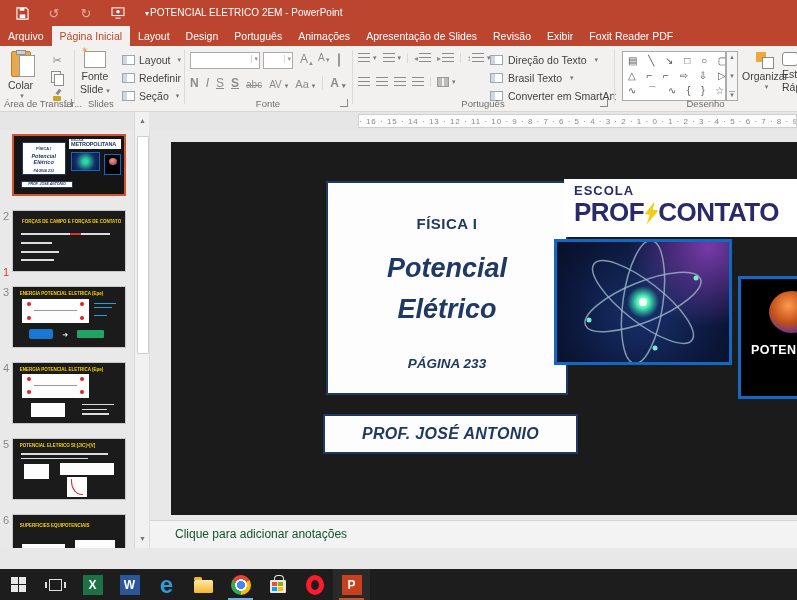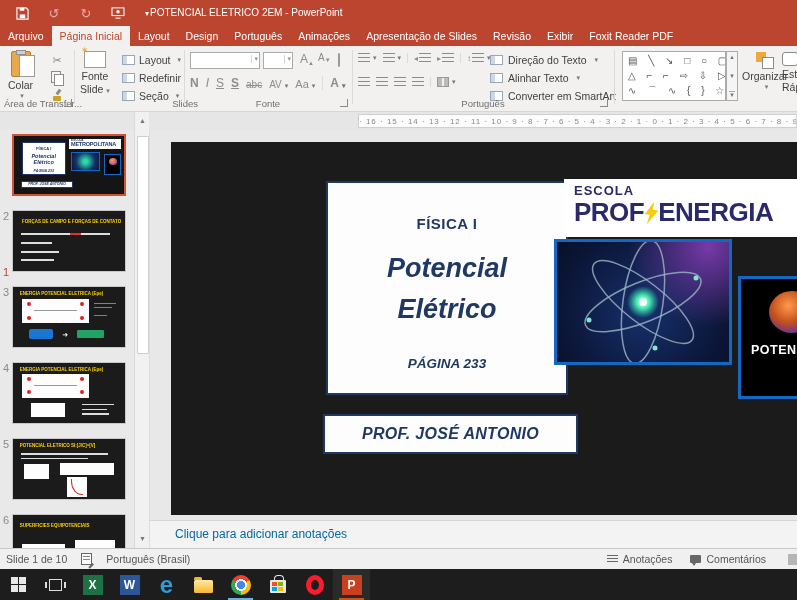--- a/index.html
+++ b/index.html
@@ -123,21 +123,21 @@
   .atomimg { position:absolute; left:383px; top:97px; width:178px; height:126px; border:3px solid #1368C4;
      background: radial-gradient(circle at 88% 4%, rgba(125,60,175,.95), rgba(125,60,175,0) 42%),
                  radial-gradient(circle at 50% 58%, #17316D, #0B1638 72%, #081028); }
   .potimg { position:absolute; left:567px; top:134px; width:150px; height:123px; border:3px solid #1368C4; background:#000; }
   .pot-sphere { position:absolute; left:28px; top:12px; width:46px; height:42px; border-radius:50%;
      background:radial-gradient(circle at 42% 35%, #FF9A4D, #C2501A 45%, #5A2FA0 78%, #1B0F3A); }
   .pot-caption { position:absolute; left:10px; top:64px; color:#fff; font-size:12.5px; font-weight:bold; letter-spacing:.5px; white-space:nowrap; }
 
   
   .notes { position:absolute; left:149px; top:520px; width:648px; height:28px; background:#F3F3F3; border-top:1px solid #D6D6D6; border-left:1px solid #DDD; }
-  .notes-text { margin:6px 0 0 25px; font-size:12px; color:#0369a1; }
+  .notes-text { margin:6px 0 0 25px; font-size:12px; color:#14532d; }
   .statusbar { position:absolute; left:0; top:548px; width:797px; height:21px; background:#F0F0F0; border-top:1px solid #C9C9C9; font-size:10.5px; color:#565656; }
   .sb-left { position:absolute; left:6px; top:0; height:20px; display:flex; align-items:center; gap:14px; }
   .sb-right { position:absolute; right:0px; top:0; height:20px; display:flex; align-items:center; gap:18px; }
   .proof-ic { position:relative; width:11px; height:12px; border:1px solid #666; background:#fff; }
   .proof-ic::after { content:""; position:absolute; left:1px; top:2px; width:7px; height:5px; background:repeating-linear-gradient(to bottom,#888 0 1px,transparent 1px 3px); }
   .proof-ic::before { content:""; position:absolute; right:-3px; bottom:-2px; width:6px; height:1.5px; background:#666; transform:rotate(-45deg); }
   .notes-ic { width:11px; height:9px; background:repeating-linear-gradient(to bottom,#666 0 1px,transparent 1px 3px); }
   .comm-ic { position:relative; width:11px; height:8px; background:#666; border-radius:1px; }
   .comm-ic::after { content:""; position:absolute; left:2px; bottom:-3px; border-left:2px solid transparent; border-right:2px solid transparent; border-top:3px solid #666; }
   .sb-item { display:flex; align-items:center; gap:5px; }
@@ -225,21 +225,21 @@
         <span>Layout</span>
     </div>
     <div class="smallrow" style="left:122px; top:24px;">
       <span class="mini-rect"></span>
         <span>Redefinir</span>
     </div>
     <div class="smallrow drop" style="left:122px; top:42px;">
       <span class="mini-rect"></span>
         <span>Seção</span>
     </div>
-    <span class="gl" style="left:88px; width:110px; text-align:right;">Slides</span>
+    <span class="gl" style="left:88px; width:110px; text-align:left;">Slides</span>
     <div class="rsep" style="left:184px;"></div>
 
     <div class="combo" style="left:190px; top:6px; width:70px;"></div>
     <div class="combo" style="left:263px; top:6px; width:30px;"></div>
     <span class="fbtn" style="position:absolute; left:300px; top:6px;">
         <span>A</span>
         <sup>▲</sup>
       </span>
     <span class="fbtn" style="position:absolute; left:318px; top:6px; font-size:10px;">
         <span>A</span>
@@ -296,21 +296,21 @@
       <span class="pbtn drop" style="border-left:1px solid #DCDADA; padding-left:6px;">
           <span class="cols-ic"></span>
         </span>
     </div>
     <div class="ptxt-row drop" style="left:490px; top:6px;">
       <span class="mini-rect"></span>
         <span>Direção do Texto</span>
     </div>
     <div class="ptxt-row drop" style="left:490px; top:24px;">
       <span class="mini-rect"></span>
-        <span>Alinhar Texto</span>
+        <span>Brasil Texto</span>
     </div>
     <div class="ptxt-row drop" style="left:490px; top:42px;">
       <span class="mini-rect"></span>
         <span>Converter em SmartArt</span>
     </div>
     <span class="gl" style="left:352px; width:262px; text-align:center;">Português</span>
     <span class="launcher" style="left:600px;"></span>
     <div class="rsep" style="left:614px;"></div>
 
     <div class="shapesbox" style="left:622px; top:5px; width:104px; height:50px;">
@@ -325,20 +325,21 @@
     </div>
     <div class="bigbtn drop" style="left:742px; top:6px;">
       <span class="org-ic"></span>
       <span class="blabel">Organizar</span>
     </div>
     <div class="bigbtn" style="left:782px; top:6px; width:60px; align-items:flex-start;">
       <span class="qs-ic"></span>
       <span class="blabel">Estilos</span>
       <span class="blabel">Rápidos</span>
     </div>
+    <span class="gl" style="left:614px; width:183px; text-align:center;">Desenho</span>
   </section>
 
   <div class="rulerrow">
     <div class="hruler">· 16 · 15 · 14 · 13 · 12 · 11 · 10 · 9 · 8 · 7 · 6 · 5 · 4 · 3 · 2 · 1 · 0 · 1 · 2 · 3 · 4 · 5 · 6 · 7 · 8 · 9 ·</div>
   </div>
 
   <aside class="thumbs">
     <span class="thumb-num sel" style="top:136px;">1</span>
     <div class="thumb selected" style="top:4px;">
       <div class="t1box">
@@ -438,21 +439,21 @@
         <div class="pagenum">PÁGINA 233</div>
       </div>
       <div class="profbox">
         <span>PROF. JOSÉ ANTONIO</span>
       </div>
       <div class="logo">
         <div class="esc">ESCOLA</div>
         <div class="metro">
           <span>PROF</span>
           <span class="bolt"></span>
-          <span>ENERGIA</span>
+          <span>CONTATO</span>
         </div>
       </div>
       <div class="atomimg">
         <svg width="172" height="120" viewBox="0 0 172 120">
           <defs>
             <radialGradient id="nucleus" cx="50%" cy="50%" r="50%">
               <stop offset="0%" stop-color="#EFFFF4"></stop>
               <stop offset="40%" stop-color="#4BEBB4"></stop>
               <stop offset="100%" stop-color="rgba(40,220,170,0)"></stop>
             </radialGradient>
@@ -471,38 +472,20 @@
         <span class="pot-sphere"></span>
         <span class="pot-caption">POTENCIAL</span>
       </div>
     </div>
   </main>
 
   <section class="notes">
     <div class="notes-text">Clique para adicionar anotações</div>
   </section>
 
-  <footer class="statusbar">
-    <div class="sb-left">
-      <span>Slide 1 de 10</span>
-      <span class="proof-ic"></span>
-      <span>Português (Brasil)</span>
-    </div>
-    <div class="sb-right">
-      <span class="sb-item">
-        <span class="notes-ic"></span>
-        <span>Anotações</span>
-      </span>
-      <span class="sb-item">
-        <span class="comm-ic"></span>
-        <span>Comentários</span>
-      </span>
-      <span class="partial-ic"></span>
-    </div>
-  </footer>
 
   <nav class="taskbar">
     <div class="tb-btn">
       <span class="win-ic">
           <span></span>
           <span></span>
           <span></span>
           <span></span>
         </span>
     </div>

